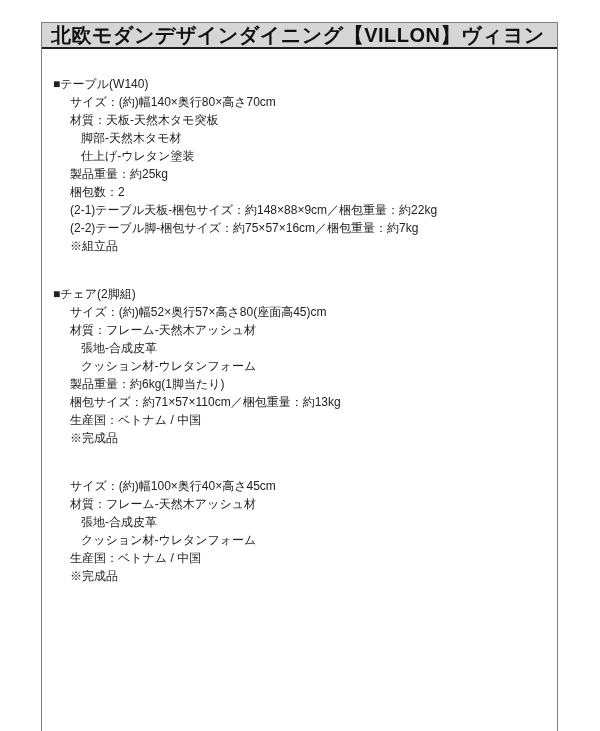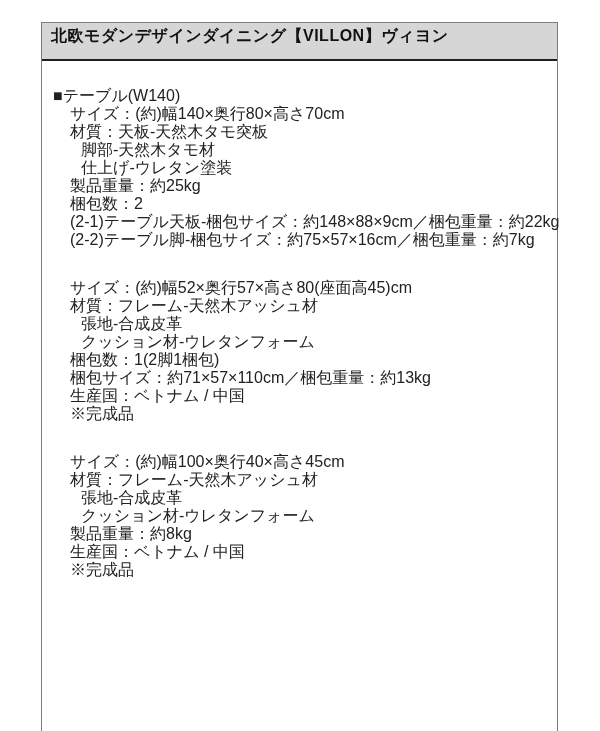--- a/index.html
+++ b/index.html
@@ -22,31 +22,31 @@
     width: 515px;
     height: 760px; 
     border: 1px solid #7d7d7d;
     border-bottom: none;
     background: #ffffff;
     box-sizing: content-box;
   }
   .spec-header {
     background: #d6d6d6;
     border-bottom: 2px solid #1f1f1f;
-    padding: 3px 8px 14px 9px;
-    font-size: 16px;
+    padding: 3px 8px 2px 9px;
+    font-size: 20px;
     line-height: 19px;
     font-weight: bold;
     color: #111111;
     letter-spacing: 0.5px;
     white-space: nowrap;
   }
   .spec-content {
     padding: 26px 10px 14px 11px;
-    font-size: 16px;
+    font-size: 12px;
     line-height: 18px;
     white-space: nowrap;
   }
   .section { margin-top: 30px; }
   .section:first-child { margin-top: 0; }
   .section-heading { margin-left: 0; }
   .line.indent-1 { margin-left: 17px; }
   .line.indent-2 { margin-left: 28px; }
 </style>
 </head>
@@ -60,34 +60,35 @@
       <div class="section">
         <div class="section-heading">■テーブル(W140)</div>
         <div class="line indent-1">サイズ：(約)幅140×奥行80×高さ70cm</div>
         <div class="line indent-1">材質：天板-天然木タモ突板</div>
         <div class="line indent-2">脚部-天然木タモ材</div>
         <div class="line indent-2">仕上げ-ウレタン塗装</div>
         <div class="line indent-1">製品重量：約25kg</div>
         <div class="line indent-1">梱包数：2</div>
         <div class="line indent-1">(2-1)テーブル天板-梱包サイズ：約148×88×9cm／梱包重量：約22kg</div>
         <div class="line indent-1">(2-2)テーブル脚-梱包サイズ：約75×57×16cm／梱包重量：約7kg</div>
+        <div class="line indent-1">※組立品</div>
       </div>
       <div class="section">
+        <div class="section-heading">■チェア(2脚組)</div>
         <div class="line indent-1">サイズ：(約)幅52×奥行57×高さ80(座面高45)cm</div>
         <div class="line indent-1">材質：フレーム-天然木アッシュ材</div>
         <div class="line indent-2">張地-合成皮革</div>
         <div class="line indent-2">クッション材-ウレタンフォーム</div>
-        <div class="line indent-1">梱包数：1(2脚1梱包)</div>
+        <div class="line indent-1">製品重量：約6kg(1脚当たり)</div>
         <div class="line indent-1">梱包サイズ：約71×57×110cm／梱包重量：約13kg</div>
         <div class="line indent-1">生産国：ベトナム / 中国</div>
         <div class="line indent-1">※完成品</div>
       </div>
       <div class="section">
         <div class="line indent-1">サイズ：(約)幅100×奥行40×高さ45cm</div>
         <div class="line indent-1">材質：フレーム-天然木アッシュ材</div>
         <div class="line indent-2">張地-合成皮革</div>
         <div class="line indent-2">クッション材-ウレタンフォーム</div>
-        <div class="line indent-1">製品重量：約8kg</div>
         <div class="line indent-1">生産国：ベトナム / 中国</div>
         <div class="line indent-1">※完成品</div>
       </div>
     </div>
 </div>
 
 </body></html>

